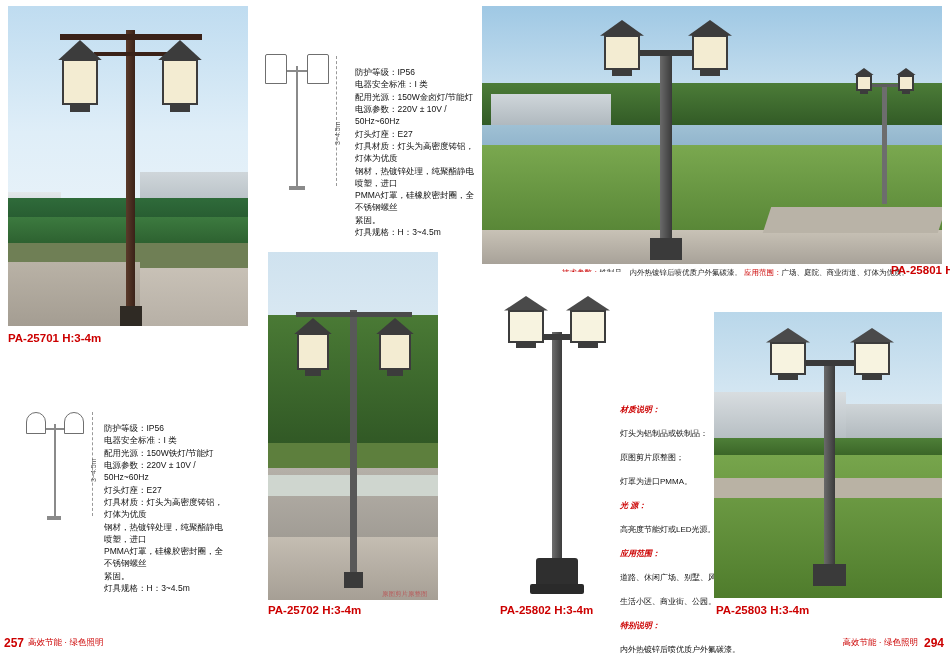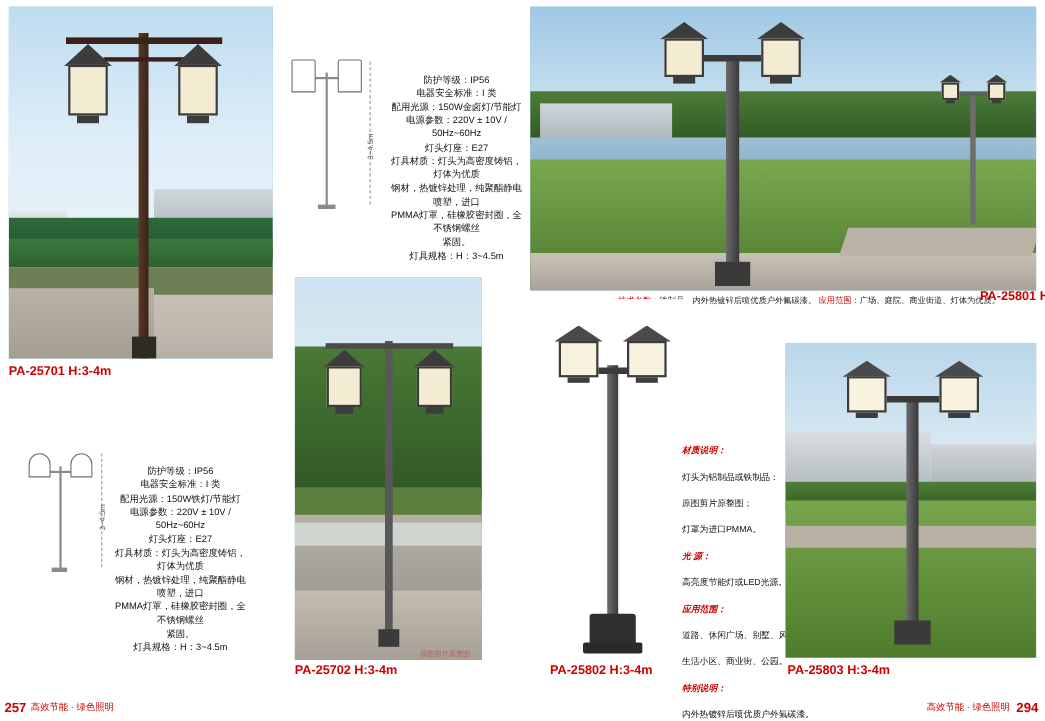--- a/index.html
+++ b/index.html
@@ -70,21 +70,20 @@
     transform: rotate(-90deg); transform-origin: left top; white-space:nowrap;
   }
 
   
   .spec {
     position:absolute;
     font-size:8.5px;
     line-height:1.45;
     color:#111;
     white-space:pre-line;
-    text-align:center;
   }
   .spec-red {
     position:absolute;
     font-size:8px;
     line-height:1.5;
     color:#111;
     white-space:pre-line;
   }
   .spec-red .hd { color:#cc0000; font-weight:bold;font-style:italic; }
 

